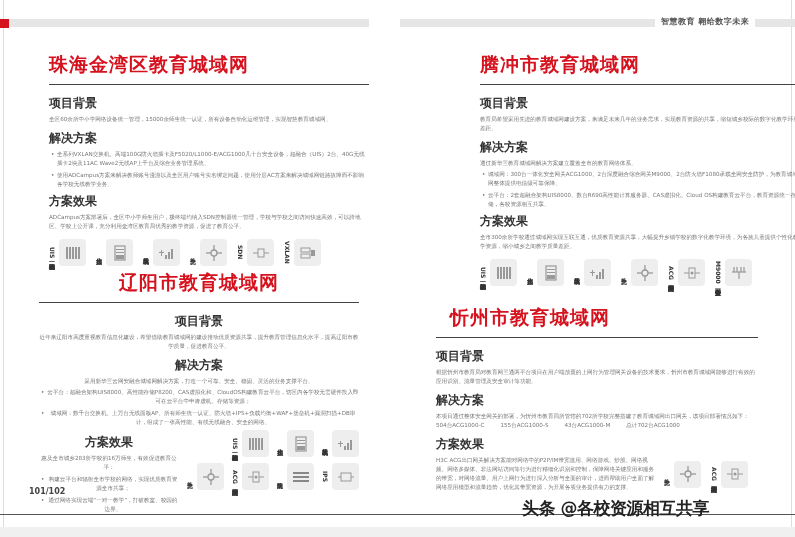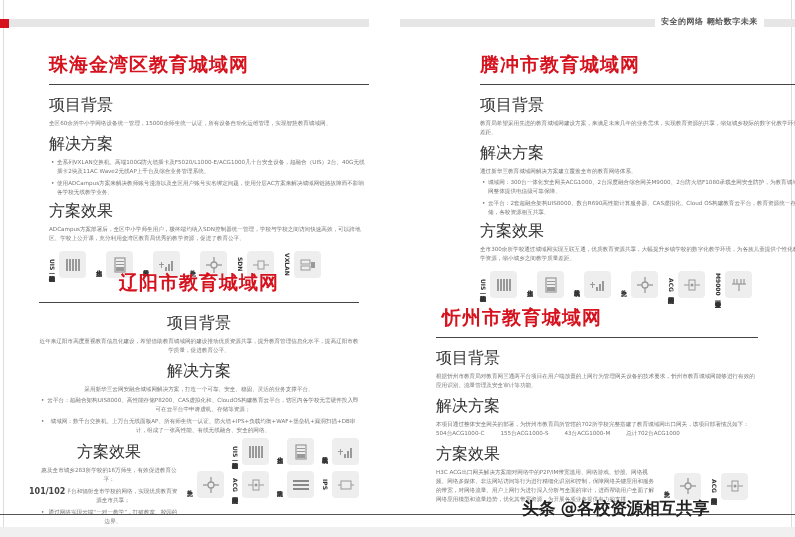--- a/index.html
+++ b/index.html
@@ -5,21 +5,21 @@
   * { box-sizing: border-box; margin: 0; padding: 0; }
   html, body { width: 795px; height: 537px; overflow: hidden; background: #fff; font-family: "DejaVu Sans", "Liberation Sans", sans-serif; color: #444; }
   .spread { position: relative; width: 795px; height: 537px; background: #fff; }
   .page-edge { position: absolute; top: 0; bottom: 0; width: 1px; background: #ddd; }
   .topbar { position: absolute; top: 19px; height: 8px; background: #e6e6e6; }
   .red-tab { position: absolute; left: 0; top: 19px; width: 9px; height: 9px; background: #d5121e; }
   .tagline { position: absolute; top: 16px; left: 655px; font-size: 8px; font-weight: bold; color: #555; background: #fff; padding: 0 6px; letter-spacing: 0.5px; }
   .section { position: absolute; }
   .sec-title { font-size: 19px; font-weight: bold; color: #d5121e; letter-spacing: 1px; line-height: 24px; }
   .rule { height: 1px; background: #444; margin-top: 8px; margin-bottom: 10px; }
-  .h { font-size: 16px; font-weight: normal; color: #333; margin-top: 4px; margin-bottom: 3px; }
+  .h { font-size: 12px; font-weight: bold; color: #333; margin-top: 4px; margin-bottom: 3px; }
   .p { font-size: 5.6px; line-height: 9px; color: #777; }
   ul.b { list-style: none; }
   ul.b li { font-size: 5.6px; line-height: 9px; color: #777; padding-left: 8px; position: relative; margin-bottom: 3px; }
   ul.b li::before { content: "•"; position: absolute; left: 2px; top: 0; color: #777; }
   .icons { display: flex; gap: 10px; margin-top: 8px; align-items: center; }
   .ic { display: flex; align-items: center; gap: 3px; }
   .ic-label { writing-mode: vertical-rl; font-size: 6px; font-weight: bold; color: #333; line-height: 7px; max-height: 32px; }
   .ic-box { width: 27px; height: 27px; background: #eeeeee; border-radius: 4px; display: flex; align-items: center; justify-content: center; }
   .ic-box svg { width: 18px; height: 18px; }
   .footer-line { position: absolute; top: 514px; height: 1px; background: #555; }
@@ -36,21 +36,21 @@
 <body>
 
 <div class="spread">
 
   <div class="page-edge" style="left:3px"></div>
   <div class="page-edge" style="right:3px"></div>
 
   <div class="topbar" style="left:9px; width:360px;"></div>
   <div class="red-tab"></div>
   <div class="topbar" style="left:400px; width:395px;"></div>
-  <div class="tagline">安全的网络 翱给数字未来</div>
+  <div class="tagline">智慧教育 翱给数字未来</div>
 
   <div class="section" style="left:39px; top:52px; width:320px;margin-left:10px;">
     <div class="sec-title">珠海金湾区教育城域网</div>
     <div class="rule"></div>
     <div class="h">项目背景</div>
     <div class="p">全区60余所中小学网络设备统一管理，15000余师生统一认证，所有设备自动化运维管理，实现智慧教育城域网。</div>
     <div class="h" style="margin-top:6px">解决方案</div>
     <ul class="b">
       <li>全系列VXLAN交换机、高端100G防火墙插卡及F5020/L1000-E/ACG1000几十台安全设备，超融合（UIS）2台、40G无线插卡2块及11AC Wave2无线AP上千台及综合业务管理系统。</li>
       <li>使用ADCampus方案来解决教师账号漫游以及全区用户账号实名绑定问题，使用分层AC方案来解决城域网链路故障而不影响各学校无线教学业务。</li>
@@ -347,21 +347,21 @@
                 <line x1="14" y1="3" x2="14" y2="8"></line>
                 <line x1="9" y1="8" x2="9" y2="15"></line>
               </g>
             </svg>
           </span>
         </div>
     </div>
   </div>
 
   <div class="section" style="left:436px; top:305px; width:322px;">
-    <div class="sec-title" style="margin-left:6px">忻州市教育城域网</div>
+    <div class="sec-title" style="margin-left:14px">忻州市教育城域网</div>
     <div class="rule"></div>
     <div class="h">项目背景</div>
     <div class="p">根据忻州市教育局对教育网三通两平台项目在用户端放置的上网行为管理网关设备的技术要求，忻州市教育城域网能够进行有效的应用识别、流量管理及安全审计等功能。</div>
     <div class="h" style="margin-top:6px">解决方案</div>
     <div class="p">本项目通过整体安全网关的部署，为忻州市教育局所管辖的702所学校完整搭建了教育城域网出口网关，该项目部署情况如下：</div>
     <div style="display:flex; gap:16px;">
       <span class="p">504台ACG1000-C</span>
       <span class="p">155台ACG1000-S</span>
       <span class="p">43台ACG1000-M</span>
       <span class="p">总计702台ACG1000</span>

